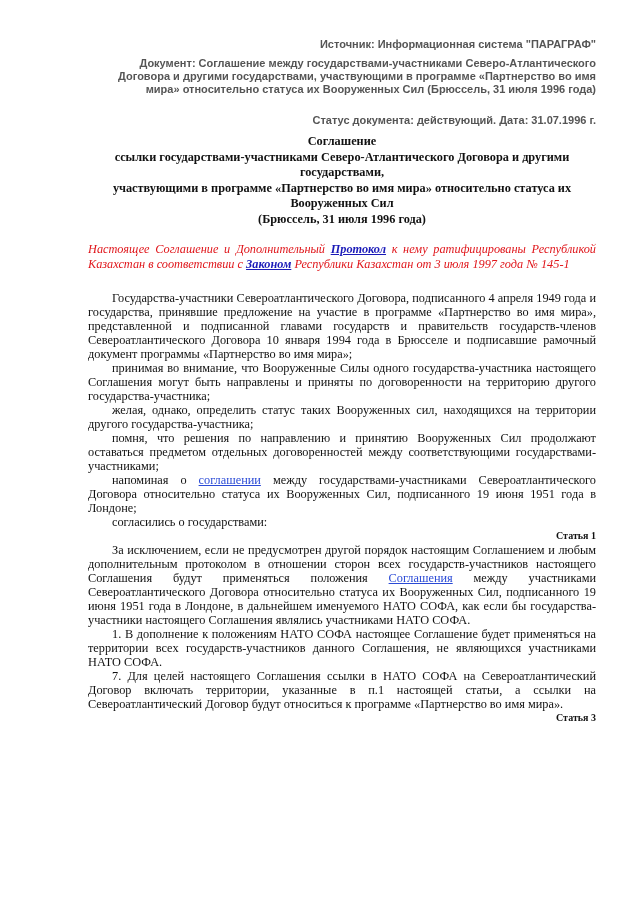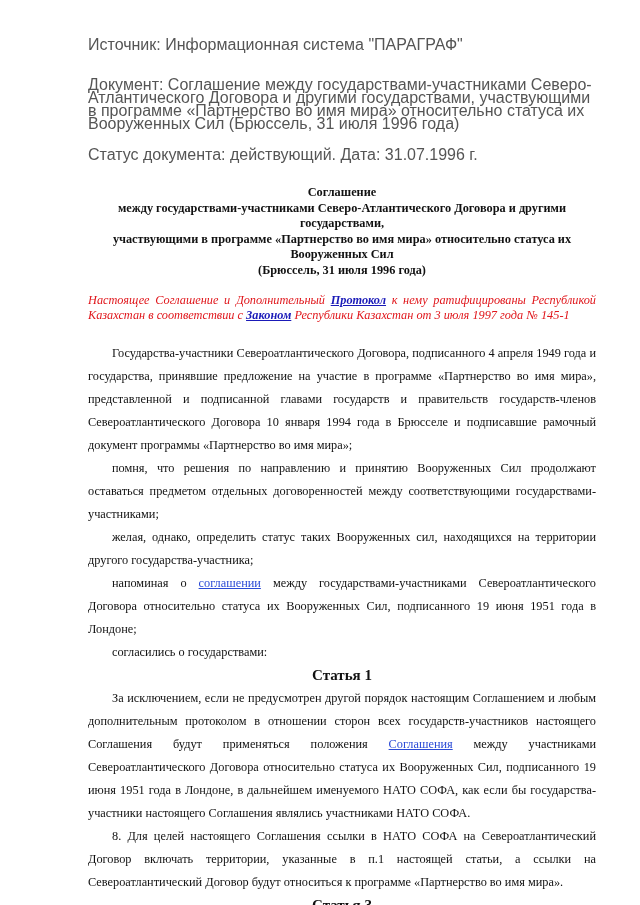--- a/index.html
+++ b/index.html
@@ -15,37 +15,38 @@
       font-family: "Liberation Serif", serif;
       color: #111111;
     }
     .page {
       position: absolute;
       left: 88px;
       top: 0;
       width: 508px;
     }
     .source-header {
-      text-align: left;
+      text-align: right;
       font-family: "Liberation Sans", sans-serif;
-      font-size: 16px;
+      font-size: 11px;
       color: #555555;
       line-height: 13px;
+      font-weight: bold;
     }
     .source-line {
       margin-top: 38px;
     }
     .doc-line {
-      margin-top: 27px;
+      margin-top: 6px;
     }
     .status-line {
       margin-top: 18px;
     }
     .title-block {
-      margin-top: 24px;
+      margin-top: 7px;
       text-align: center;
       font-weight: bold;
       font-size: 12.3px;
       line-height: 15.5px;
     }
     .ratify-note {
       margin-top: 15px;
       color: #e0161b;
       font-style: italic;
       font-size: 12.3px;
@@ -53,67 +54,69 @@
       text-align: justify;
     }
     .ratify-note a {
       color: #1a1ab8;
       font-weight: bold;
       text-decoration: underline;
     }
     .body-text {
       margin-top: 19px;
       font-size: 12.3px;
-      line-height: 23px;
+      line-height: 14px;
       text-align: justify;
     }
     .body-text p {
       margin: 0;
       text-indent: 24px;
     }
     .body-text a {
       color: #2a4ad6;
       text-decoration: underline;
     }
     .article-title {
-      text-align: center;
+      text-align: right;
       font-weight: bold;
-      font-size: 15px;
+      font-size: 10px;
       margin: 18px 0 18px 0;
       text-indent: 0 !important;
     }
   </style>
 </head>
 <body>
 
 <div class="page">
 
   <div class="source-header">
     <div class="source-line">Источник: Информационная система "ПАРАГРАФ"</div>
     <div class="doc-line">Документ: Соглашение между государствами-участниками Северо-Атлантического Договора и другими государствами, участвующими в программе «Партнерство во имя мира» относительно статуса их Вооруженных Сил (Брюссель, 31 июля 1996 года)</div>
     <div class="status-line">Статус документа: действующий. Дата: 31.07.1996 г.</div>
   </div>
 
   <div class="title-block">
     <div>Соглашение</div>
-    <div>между государствами-участниками Северо-Атлантического Договора и другими государствами,</div>
+    <div>ссылки государствами-участниками Северо-Атлантического Договора и другими государствами,</div>
     <div>участвующими в программе «Партнерство во имя мира» относительно статуса их Вооруженных Сил</div>
     <div>(Брюссель, 31 июля 1996 года)</div>
   </div>
 
   <div class="ratify-note"><span>Настоящее Соглашение и Дополнительный </span><a href="#">Протокол</a><span> к нему ратифицированы Республикой Казахстан в соответствии с </span><a href="#">Законом</a><span> Республики Казахстан от 3 июля 1997 года № 145-1</span></div>
 
   <div class="body-text">
     <p>Государства-участники Североатлантического Договора, подписанного 4 апреля 1949 года и государства, принявшие предложение на участие в программе «Партнерство во имя мира», представленной и подписанной главами государств и правительств государств-членов Североатлантического Договора 10 января 1994 года в Брюсселе и подписавшие рамочный документ программы «Партнерство во имя мира»;</p>
+    <p>принимая во внимание, что Вооруженные Силы одного государства-участника настоящего Соглашения могут быть направлены и приняты по договоренности на территорию другого государства-участника;</p>
+    <p>желая, однако, определить статус таких Вооруженных сил, находящихся на территории другого государства-участника;</p>
     <p>помня, что решения по направлению и принятию Вооруженных Сил продолжают оставаться предметом отдельных договоренностей между соответствующими государствами-участниками;</p>
-    <p>желая, однако, определить статус таких Вооруженных сил, находящихся на территории другого государства-участника;</p>
     <p><span>напоминая о </span><a href="#">соглашении</a><span> между государствами-участниками Североатлантического Договора относительно статуса их Вооруженных Сил, подписанного 19 июня 1951 года в Лондоне;</span></p>
     <p>согласились о государствами:</p>
 
     <p class="article-title">Статья 1</p>
     <p><span>За исключением, если не предусмотрен другой порядок настоящим Соглашением и любым дополнительным протоколом в отношении сторон всех государств-участников настоящего Соглашения будут применяться положения </span><a href="#">Соглашения</a><span> между участниками Североатлантического Договора относительно статуса их Вооруженных Сил, подписанного 19 июня 1951 года в Лондоне, в дальнейшем именуемого НАТО СОФА, как если бы государства-участники настоящего Соглашения являлись участниками НАТО СОФА.</span></p>
 
-    <p>8. Для целей настоящего Соглашения ссылки в НАТО СОФА на Североатлантический Договор включать территории, указанные в п.1 настоящей статьи, а ссылки на Североатлантический Договор будут относиться к программе «Партнерство во имя мира».</p>
+    <p>1. В дополнение к положениям НАТО СОФА настоящее Соглашение будет применяться на территории всех государств-участников данного Соглашения, не являющихся участниками НАТО СОФА.</p>
+    <p>7. Для целей настоящего Соглашения ссылки в НАТО СОФА на Североатлантический Договор включать территории, указанные в п.1 настоящей статьи, а ссылки на Североатлантический Договор будут относиться к программе «Партнерство во имя мира».</p>
 
     <p class="article-title">Статья 3</p>
   </div>
 
 </div>
 
 </body></html>

